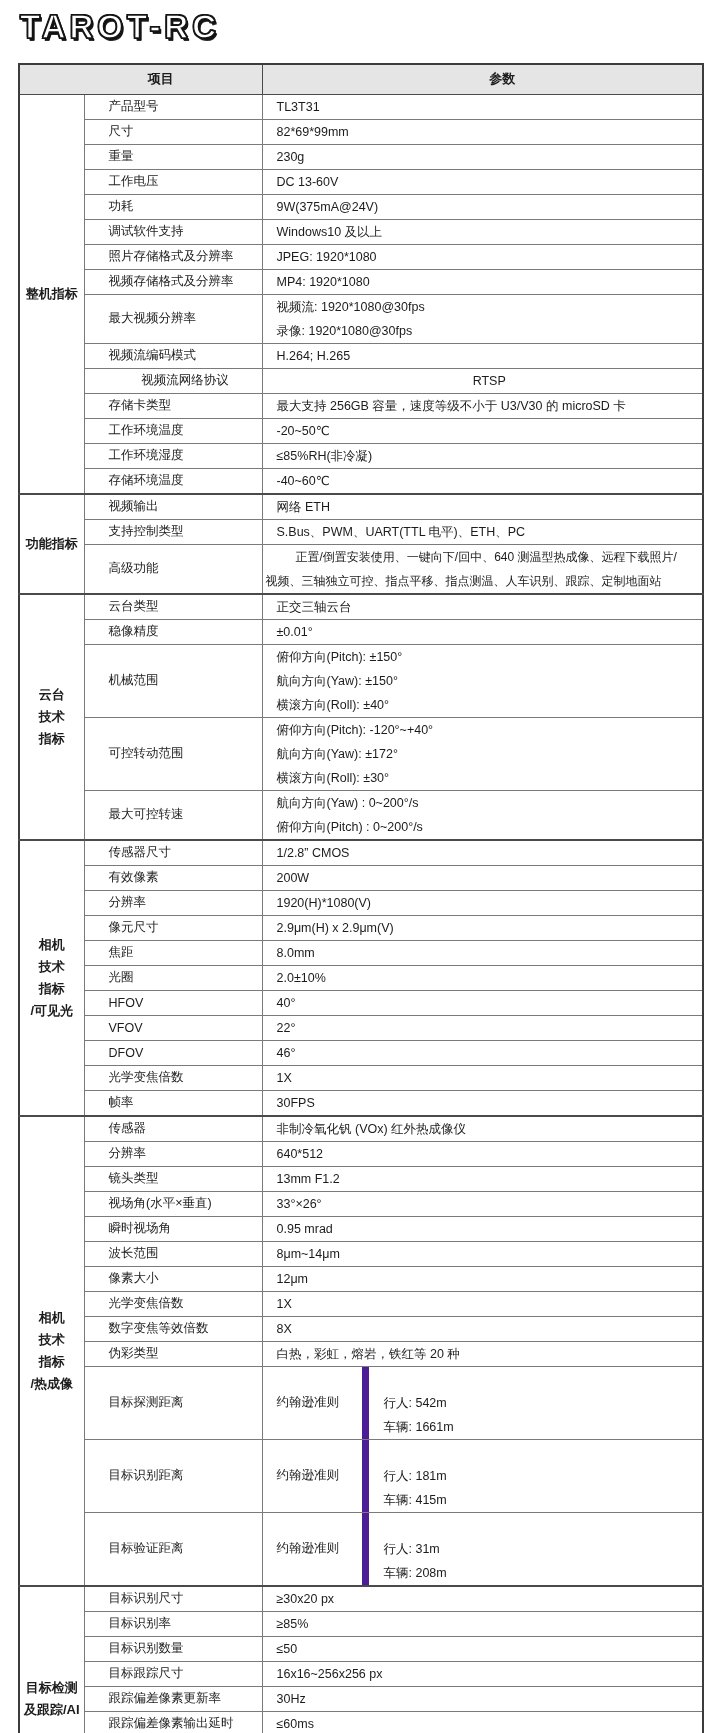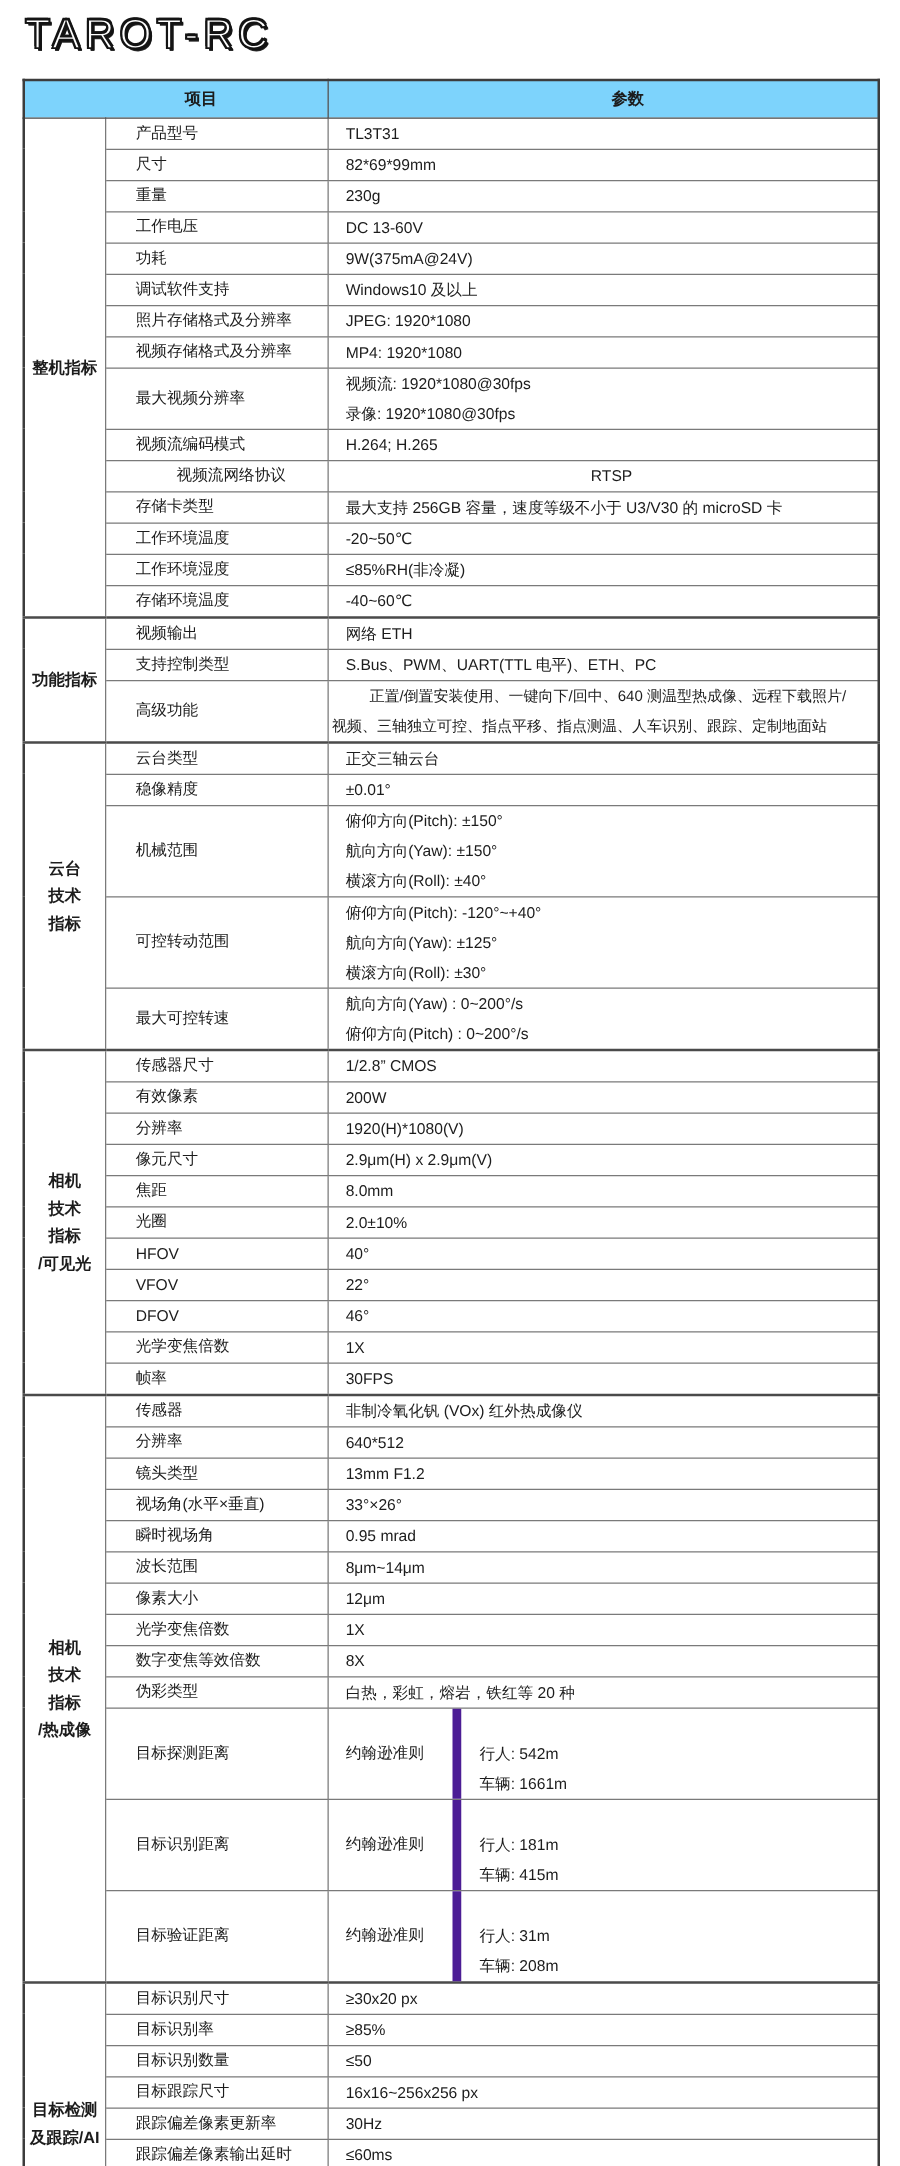--- a/index.html
+++ b/index.html
@@ -7,21 +7,21 @@
     width:720px;
     font-family:"Liberation Sans","DejaVu Sans",sans-serif;
     color:#1c1c1c;
     -webkit-font-smoothing:antialiased;
   }
   .page{position:relative;width:720px;height:1733px;background:#ffffff;overflow:hidden;}
 
   
   .logo{
     position:absolute;left:20px;top:8px;
-    font-size:33px;font-weight:normal;letter-spacing:4px;
+    font-size:33px;font-weight:bold;letter-spacing:4px;
     color:#ffffff;
     -webkit-text-stroke:1.4px #141414;
     text-shadow:
       1px 1px 0 #141414, 2px 2px 0 #141414, 2px 3px 0 #2a2a2a,
       -1px -1px 0 #141414, 1px -1px 0 #141414, -1px 1px 0 #141414;
     white-space:nowrap;
     user-select:none;
   }
 
   
@@ -32,21 +32,21 @@
     table-layout:fixed;
     border:2px solid #3c3c3c;
   }
   .spec th,.spec td{
     border:1px solid #7a7a7a;
     padding:0;
     vertical-align:middle;
     box-sizing:border-box;
   }
   .spec thead th{
-    background:#7dd3fc;
+    background:#e5e5e5;
     height:30px;
     font-size:13px;
     font-weight:bold;
     text-align:center;
     border:1px solid #4a4a4a;
     padding-left:40px;
   }
   tr.section-start td{border-top:2px solid #4a4a4a;}
 
   col.c-group{width:65px;}
@@ -252,21 +252,21 @@
           <td class="col-value">
             <div class="vline">俯仰方向(Pitch): ±150°</div>
             <div class="vline">航向方向(Yaw): ±150°</div>
             <div class="vline">横滚方向(Roll): ±40°</div>
           </td>
         </tr>
         <tr style="height: 72px;">
           <td class="col-item">可控转动范围</td>
           <td class="col-value">
             <div class="vline">俯仰方向(Pitch): -120°~+40°</div>
-            <div class="vline">航向方向(Yaw): ±125°</div>
+            <div class="vline">航向方向(Yaw): ±172°</div>
             <div class="vline">横滚方向(Roll): ±30°</div>
           </td>
         </tr>
         <tr style="height: 48px;">
           <td class="col-item">最大可控转速</td>
           <td class="col-value">
             <div class="vline">航向方向(Yaw) : 0~200°/s</div>
             <div class="vline">俯仰方向(Pitch) : 0~200°/s</div>
           </td>
         </tr>

